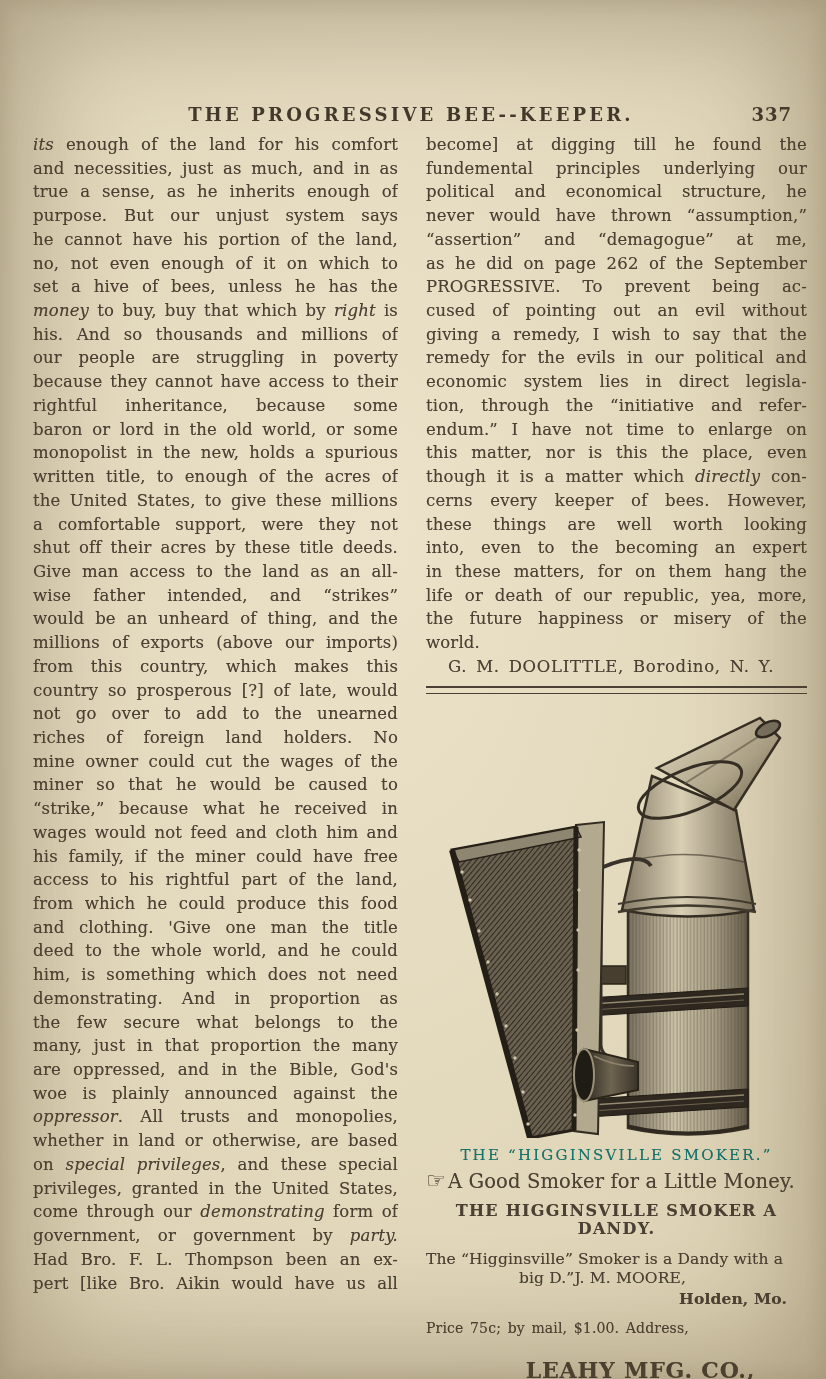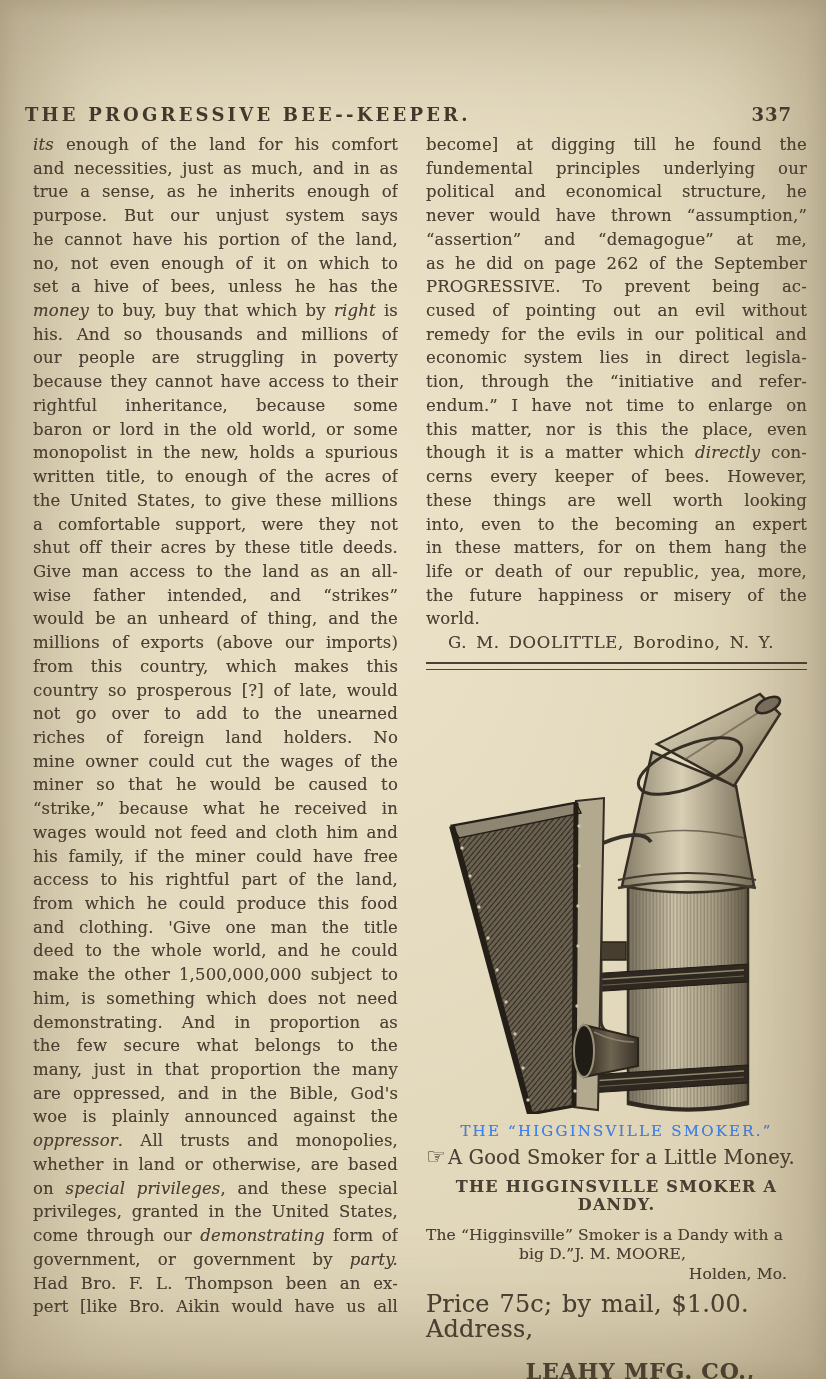--- a/index.html
+++ b/index.html
@@ -8,47 +8,47 @@
     background:radial-gradient(ellipse at 46% 38%, #ece2c9 0%, #e3d9bd 50%, #d9cdae 100%);
     font-family:"DejaVu Serif", serif;
     color:#4a4033;
   }
   .vignette{
     position:absolute;inset:0;z-index:9;pointer-events:none;
     box-shadow:inset 0 0 110px 28px rgba(88,70,44,.33), inset 0 0 18px 4px rgba(88,70,44,.12);
   }
   
   .header-title{
-    position:absolute;top:104px;left:25px;width:772px;text-align:left;
+    position:absolute;top:104px;left:25px;width:772px;text-align:center;
     font-size:18px;font-weight:bold;letter-spacing:3.2px;color:#43392c;
   }
   .page-number{
     position:absolute;top:104px;right:34px;font-size:18px;font-weight:bold;
     letter-spacing:1px;color:#43392c;
   }
   
   .columns{position:absolute;top:133px;left:33px;width:774px;display:flex;gap:28px;z-index:1;}
   .col{width:381px;font-size:16.5px;line-height:23.72px;letter-spacing:.15px;
        text-shadow:0 0 .5px rgba(74,64,51,.45);}
   .tline{text-align:justify;text-align-last:justify;height:23.72px;overflow:hidden;}
   .tline i{font-style:italic;}
   .plain-line{height:23.72px;}
   .signature{height:23.72px;text-indent:22px;letter-spacing:.7px;word-spacing:3px;}
   
   .double-rule{margin-top:7px;height:5px;border-top:2px solid #4a4034;border-bottom:1.5px solid #4a4034;}
   .illustration{margin-top:6px;height:440px;position:relative;}
   .illustration svg{display:block;margin-left:12px;}
-  .ad-caption{margin-top:5px;text-align:center;font-size:15px;letter-spacing:2.2px;line-height:21px;color:#3b82f6;}
+  .ad-caption{margin-top:5px;text-align:center;font-size:15px;letter-spacing:2.2px;line-height:21px;color:#0f766e;}
   .ad-tagline{margin-top:2px;font-size:19.5px;line-height:27px;display:flex;align-items:center;}
   .hand{font-family:"DejaVu Sans",sans-serif;font-size:22px;margin-right:2px;line-height:20px;}
   .ad-headline{margin-top:7px;text-align:center;font-weight:bold;font-size:16px;letter-spacing:1.3px;line-height:18px;}
   .testimonial{margin-top:12px;font-size:15.5px;line-height:19.5px;}
   .t-row{display:flex;justify-content:center;padding-right:28px;}
-  .t-place{text-align:right;padding-right:20px;}
-  .ad-price{margin-top:8px;font-size:24px;line-height:25px;word-spacing:2px;}
+  .t-place{text-align:right;padding-right:20px;font-weight:bold;}
+  .ad-price{margin-top:8px;font-size:14px;line-height:25px;word-spacing:2px;}
   .ad-company{margin-top:18px;text-align:center;padding-left:48px;font-weight:bold;font-size:22px;letter-spacing:.8px;text-decoration:underline;}
 </style>
 </head>
 <body>
 
 <div class="header-title">THE PROGRESSIVE BEE--KEEPER.</div>
 <div class="page-number">337</div>
 
 <div class="columns">
 
@@ -81,21 +81,20 @@
       <div class="tline"><span>riches of foreign land holders. No</span></div>
       <div class="tline"><span>mine owner could cut the wages of the</span></div>
       <div class="tline"><span>miner so that he would be caused to</span></div>
       <div class="tline"><span>“strike,” because what he received in</span></div>
       <div class="tline"><span>wages would not feed and cloth him and</span></div>
       <div class="tline"><span>his family, if the miner could have free</span></div>
       <div class="tline"><span>access to his rightful part of the land,</span></div>
       <div class="tline"><span>from which he could produce this food</span></div>
       <div class="tline"><span>and clothing. 'Give one man the title</span></div>
       <div class="tline"><span>deed to the whole world, and he could</span></div>
-      <div class="tline"><span>make the other 1,500,000,000 subject to</span></div>
       <div class="tline"><span>him, is something which does not need</span></div>
       <div class="tline"><span>demonstrating. And in proportion as</span></div>
       <div class="tline"><span>the few secure what belongs to the</span></div>
       <div class="tline"><span>many, just in that proportion the many</span></div>
       <div class="tline"><span>are oppressed, and in the Bible, God's</span></div>
       <div class="tline"><span>woe is plainly announced against the</span></div>
       <div class="tline"><span></span><i>oppressor</i><span>. All trusts and monopolies,</span></div>
       <div class="tline"><span>whether in land or otherwise, are based</span></div>
       <div class="tline"><span>on </span><i>special privileges</i><span>, and these special</span></div>
       <div class="tline"><span>privileges, granted in the United States,</span></div>
@@ -108,20 +107,21 @@
   <div class="col">
     <div>
         <div class="tline"><span>become] at digging till he found the</span></div>
         <div class="tline"><span>fundemental principles underlying our</span></div>
         <div class="tline"><span>political and economical structure, he</span></div>
         <div class="tline"><span>never would have thrown “assumption,”</span></div>
         <div class="tline"><span>“assertion” and “demagogue” at me,</span></div>
         <div class="tline"><span>as he did on page 262 of the September</span></div>
         <div class="tline"><span>PROGRESSIVE. To prevent being ac-</span></div>
         <div class="tline"><span>cused of pointing out an evil without</span></div>
+        <div class="tline"><span>giving a remedy, I wish to say that the</span></div>
         <div class="tline"><span>remedy for the evils in our political and</span></div>
         <div class="tline"><span>economic system lies in direct legisla-</span></div>
         <div class="tline"><span>tion, through the “initiative and refer-</span></div>
         <div class="tline"><span>endum.” I have not time to enlarge on</span></div>
         <div class="tline"><span>this matter, nor is this the place, even</span></div>
         <div class="tline"><span>though it is a matter which </span><i>directly</i><span> con-</span></div>
         <div class="tline"><span>cerns every keeper of bees. However,</span></div>
         <div class="tline"><span>these things are well worth looking</span></div>
         <div class="tline"><span>into, even to the becoming an expert</span></div>
         <div class="tline"><span>in these matters, for on them hang the</span></div>

